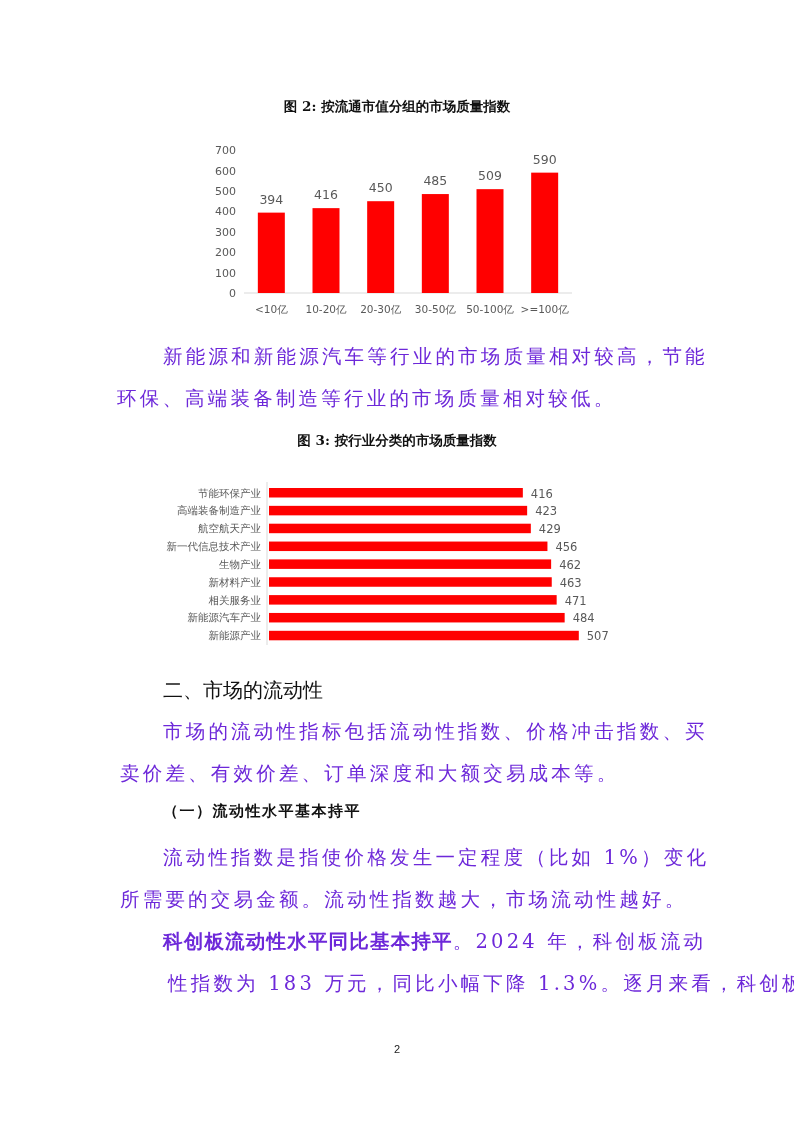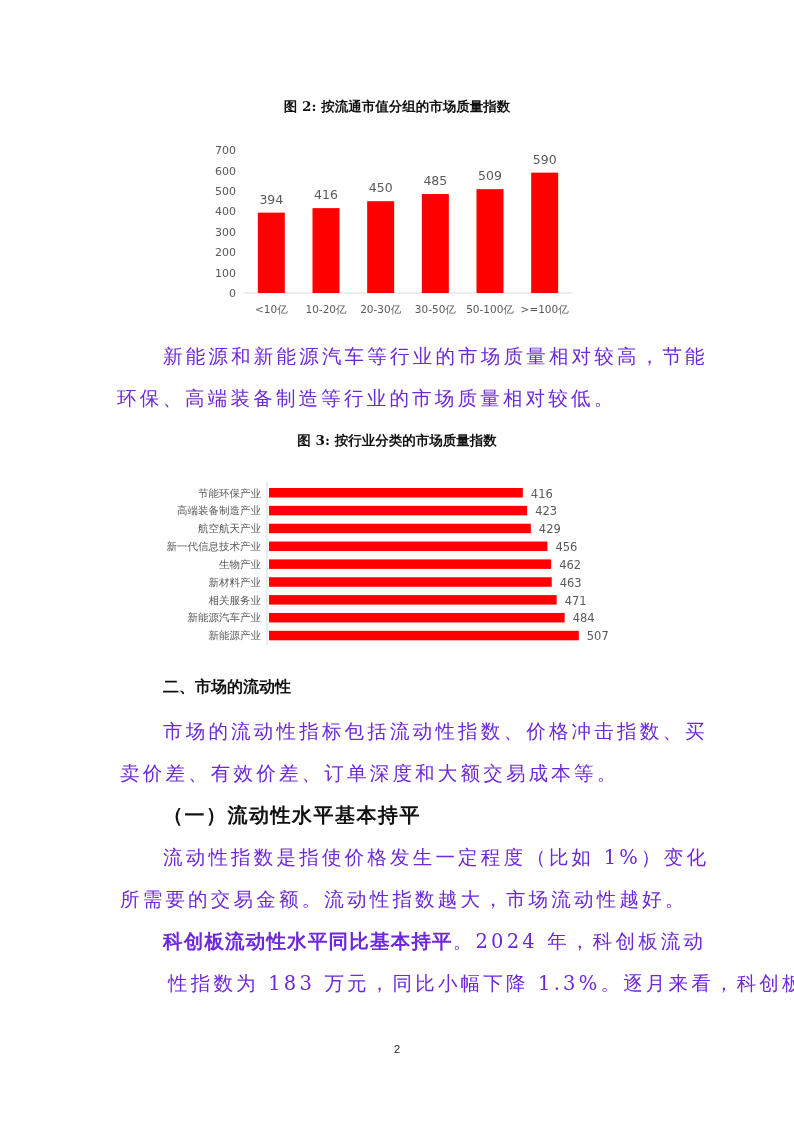--- a/index.html
+++ b/index.html
@@ -2,22 +2,22 @@
 <html><head>
 <meta charset="utf-8">
 <style>
   html, body { margin: 0; padding: 0; background: #ffffff; }
   body { width: 794px; height: 1123px; position: relative; overflow: hidden;
          font-family: "DejaVu Serif", "Liberation Serif", serif; color: #111; }
   .abs { position: absolute; }
   .caption { position: absolute; left: 0; width: 794px; text-align: center;
              font-family: "DejaVu Serif", serif; font-weight: bold; font-size: 13.5px; color: #111; }
   .para { position: absolute; font-size: 19.5px; letter-spacing: 3.2px; white-space: nowrap; color: #6d28d9; }
-  .heading { position: absolute; font-family: "DejaVu Sans", sans-serif; font-weight: bold; font-size: 16px; white-space: nowrap; color: #111; }
-  .subheading { position: absolute; font-family: "DejaVu Sans", sans-serif; font-weight: bold; font-size: 20px; letter-spacing: 1.5px; white-space: nowrap; color: #111; }
+  .heading { position: absolute; font-family: "DejaVu Sans", sans-serif; font-weight: normal; font-size: 20px; white-space: nowrap; color: #111; }
+  .subheading { position: absolute; font-family: "DejaVu Sans", sans-serif; font-weight: bold; font-size: 15px; letter-spacing: 1.5px; white-space: nowrap; color: #111; }
   .bold { font-family: "DejaVu Sans", sans-serif; font-weight: bold; letter-spacing: 1.2px; }
   .chart-text { font-family: "DejaVu Sans", sans-serif; fill: #595959; }
   .pagenum { position: absolute; top: 1043px; left: 0; width: 794px; text-align: center;
              font-family: "Liberation Sans", sans-serif; font-size: 11px; color: #222; }
 </style>
 </head>
 <body>
 
 <div class="caption" style="top:98px;">图 2:  按流通市值分组的市场质量指数</div>
 

